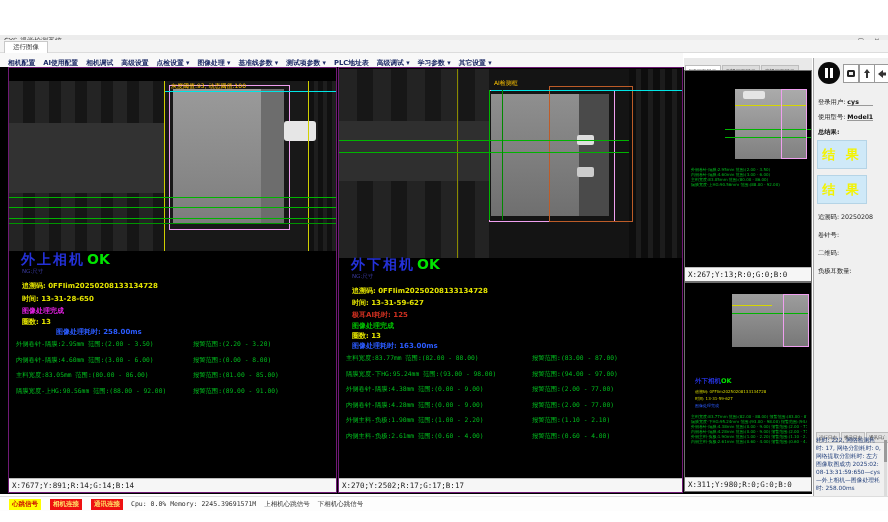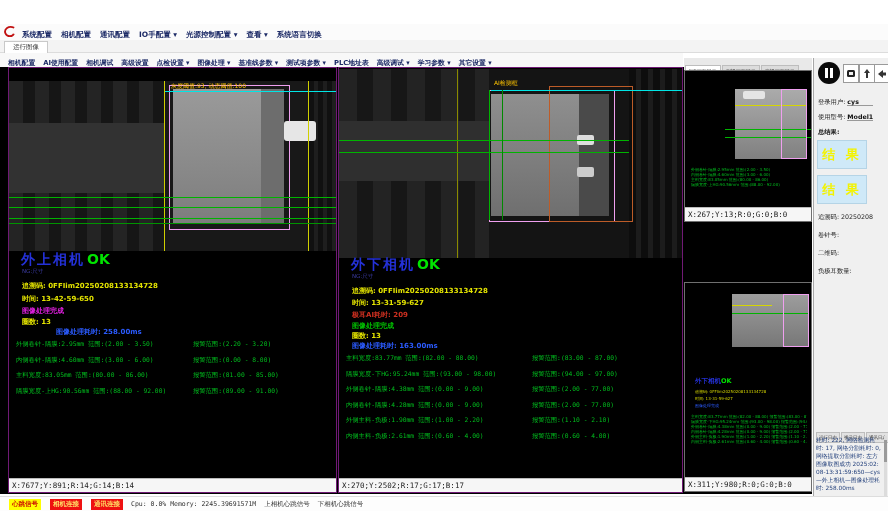--- a/index.html
+++ b/index.html
@@ -86,30 +86,20 @@
 
   <div class="titlebar" style="top:8px;margin-top:27px;">
     <span class="title-text">CYS-视觉检测系统</span>
     <span class="wbtns">
       <span class="wbtn">—</span>
       <span class="wbtn">▢</span>
       <span class="wbtn">✕</span>
     </span>
   </div>
 
-  <div class="menubar">
-    <span class="logo">
-      <svg width="14" height="14" viewBox="0 0 20 20">
-        <path d="M16 4 C8 0, 1 6, 3.5 12 C6 17.5, 14 17, 15.5 12.5" stroke="#c11111" stroke-width="2.6" fill="none"></path>
-      </svg>
-    </span>
-    <span class="menu-wrap">
-      
-    <span class="menu-item">系统配置</span><span class="menu-item">相机配置</span><span class="menu-item">通讯配置</span><span class="menu-item">IO手配置 ▾</span><span class="menu-item">光源控制配置 ▾</span><span class="menu-item">查看 ▾</span><span class="menu-item">系统语言切换</span></span>
-  </div>
 
   <div class="tabstrip">
     <span class="runtab">运行图像</span>
   </div>
 
   <div class="toolbar"><span><span class="tb-item">相机配置</span><span class="tb-item">AI使用配置</span><span class="tb-item">相机调试</span><span class="tb-item">高级设置</span><span class="tb-item">点检设置 ▾</span><span class="tb-item">图像处理 ▾</span><span class="tb-item">基准线参数 ▾</span><span class="tb-item">测试项参数 ▾</span><span class="tb-item">PLC地址表</span><span class="tb-item">高级调试 ▾</span><span class="tb-item">学习参数 ▾</span><span class="tb-item">其它设置 ▾</span></span>
   </div>
 
   <div class="main-bg"></div>
 
@@ -129,21 +119,21 @@
       <div class="hline" style="left:0;top:126px;width:327px;background:#00b400;"></div>
       <div class="hline" style="left:0;top:137px;width:327px;background:#00b400;"></div>
       <div class="hline" style="left:0;top:142px;width:327px;background:#009400;"></div>
       <div class="overlay-txt" style="left:162px;top:1px;">灰度阈值:93, 动态阈值:100</div>
     </div>
     <div class="cam-title" style="left:12px;top:183px;">
       <span>外上相机</span><span class="ok">OK</span>
     </div>
     <div class="sub-ng" style="left:13px;top:200px;">NG:尺寸</div>
     <div class="iline t-yellow" style="left:13px;top:213px;">追溯码: 0FFIim20250208133134728</div>
-    <div class="iline t-yellow" style="left:13px;top:226px;">时间: 13-42-59-650</div>
+    <div class="iline t-yellow" style="left:13px;top:226px;">时间: 13-31-28-650</div>
     <div class="iline t-magenta" style="left:13px;top:238px;">图像处理完成</div>
     <div class="iline t-yellow" style="left:13px;top:249px;">圈数: 13</div>
     <div class="iline t-blue" style="left:13px;top:259px;padding-left:34px;">图像处理耗时: 258.00ms</div>
     <div class="meas mono" style="top:272px;">
 
         <div class="mrow">
           <span class="ml">外侧卷针-隔膜:2.95mm 范围:(2.00 - 3.50)</span>
           <span class="mr">报警范围:(2.20 - 3.20)</span>
         </div>
 
@@ -183,21 +173,21 @@
       <div class="vline" style="left:150px;top:21px;height:130px;background:#00b400;"></div>
       <div class="vline" style="left:163px;top:21px;height:130px;background:#008a00;"></div>
       <div class="overlay-txt" style="left:155px;top:10px;">AI检测框</div>
     </div>
     <div class="cam-title" style="left:12px;top:188px;">
       <span>外下相机</span><span class="ok">OK</span>
     </div>
     <div class="sub-ng" style="left:13px;top:205px;">NG:尺寸</div>
     <div class="iline t-yellow" style="left:13px;top:218px;">追溯码: 0FFIim20250208133134728</div>
     <div class="iline t-yellow" style="left:13px;top:230px;">时间: 13-31-59-627</div>
-    <div class="iline t-red" style="left:13px;top:242px;">极耳AI耗时: 209</div>
+    <div class="iline t-red" style="left:13px;top:242px;">极耳AI耗时: 125</div>
     <div class="iline t-green" style="left:13px;top:253px;">图像处理完成</div>
     <div class="iline t-yellow" style="left:13px;top:263px;">圈数: 13</div>
     <div class="iline t-blue" style="left:13px;top:273px;text-align:center;">图像处理耗时: 163.00ms</div>
     <div class="meas mono" style="top:286px;">
 
         <div class="mrow">
           <span class="ml">主料宽度:83.77mm 范围:(82.00 - 88.00)</span>
           <span class="mr">报警范围:(83.00 - 87.00)</span>
         </div>
 
@@ -227,21 +217,21 @@
         </div>
       </div>
     <div class="coordbar mono">X:270;Y:2502;R:17;G:17;B:17</div>
   </div>
 
   <div class="abs" style="left:684px;top:58px;width:128px;height:436px;background:#000;">
     <div class="thumbtabs">
       <span class="ttab active">NG画面显示</span><span class="ttab">侧视画面展示</span><span class="ttab">俯视画面展示</span>
     </div>
 
-    <div class="thumb" style="top:12px;height:152px;">
+    <div class="thumb" style="top:12px;height:212px;">
       <div class="abs" style="left:50px;top:18px;width:72px;height:70px;background:linear-gradient(180deg,#ababab,#808080);"></div>
       <div class="abs" style="left:58px;top:20px;width:22px;height:8px;background:#e5e5e5;border-radius:2px;"></div>
       <div class="hline" style="left:50px;top:34px;width:72px;background:#d6d600;"></div>
       <div class="hline" style="left:40px;top:58px;width:86px;background:#00b400;"></div>
       <div class="hline" style="left:40px;top:66px;width:86px;background:#00b400;"></div>
       <div class="abs" style="left:96px;top:18px;width:26px;height:70px;border:1px solid #ef9fef;box-sizing:border-box;"></div>
       <div class="abs" style="left:6px;top:96px;width:116px;">
 
       <div class="trow">外侧卷针-隔膜:2.95mm 范围:(2.00 - 3.50)</div>
           <div class="trow">内侧卷针-隔膜:4.60mm 范围:(3.00 - 6.00)</div>

